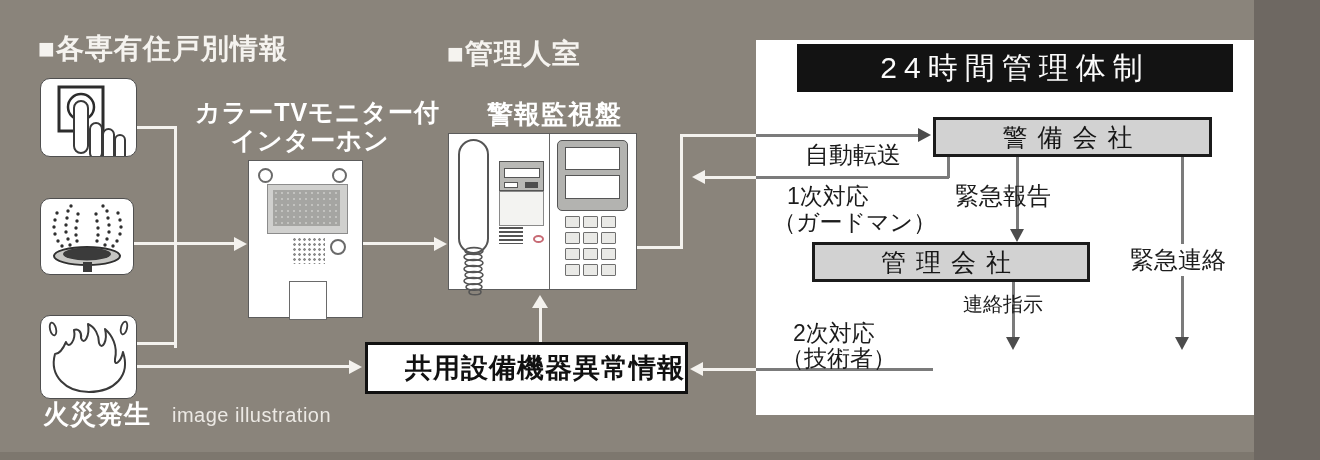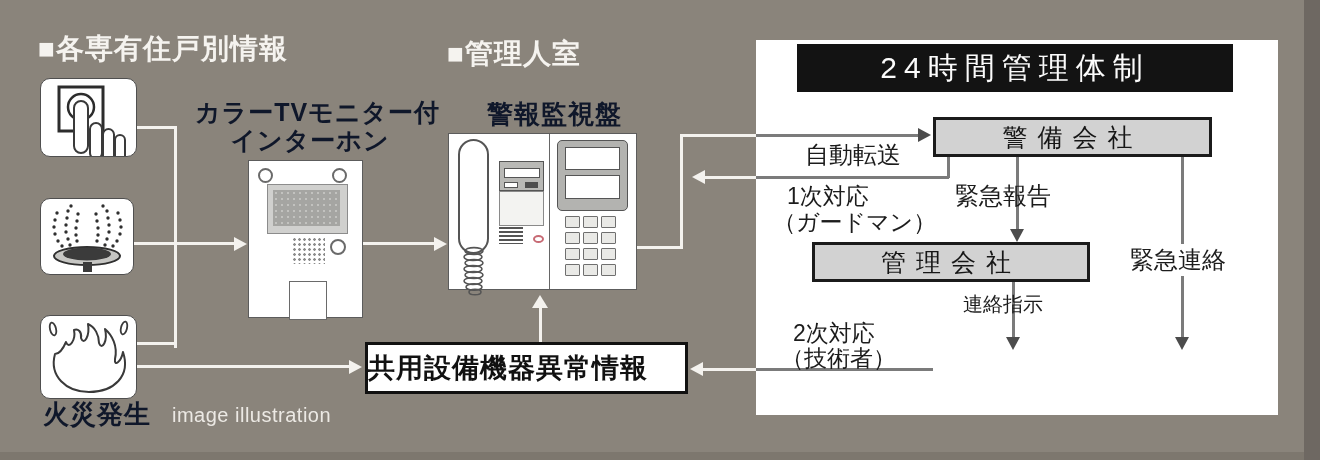--- a/index.html
+++ b/index.html
@@ -1,36 +1,37 @@
 <!DOCTYPE html>
 <html><head>
 <meta charset="utf-8">
 <style>
   html,body{margin:0;padding:0;background:#6e6862;}
   .stage{
-    position:relative;width:1304px;height:460px;overflow:hidden;
+    position:relative;width:1210px;height:460px;overflow:hidden;
     background:#8a847b;
     font-family:"Liberation Sans","DejaVu Sans",sans-serif;
+    padding-left:44px;
     -webkit-font-smoothing:antialiased;
   }
   .abs{position:absolute;}
   
   .h-white{position:absolute;color:#f5f3ef;font-size:28px;font-weight:600;letter-spacing:1px;white-space:nowrap;z-index:4;}
-  .lbl-white{position:absolute;color:#0f172a;font-size:26px;font-weight:600;letter-spacing:1px;white-space:nowrap;z-index:4;}
+  .lbl-white{position:absolute;color:#ffffff;font-size:26px;font-weight:600;letter-spacing:1px;white-space:nowrap;z-index:4;}
   .caption{position:absolute;color:#ece9e4;font-size:20px;font-weight:400;letter-spacing:.5px;white-space:nowrap;z-index:4;}
   
   .panel{position:absolute;left:756px;top:40px;width:522px;height:375px;background:#ffffff;z-index:1;}
   .panel-title{position:absolute;left:797px;top:44px;width:436px;height:48px;background:#131313;color:#fbfbfb;
     font-size:30px;font-weight:500;letter-spacing:7px;text-align:center;line-height:48px;white-space:nowrap;z-index:3;}
   
   .org-box{position:absolute;background:#d2d2d2;border:3px solid #1b1b1b;color:#161616;
     text-align:center;white-space:nowrap;z-index:3;box-sizing:border-box;}
   
   .shared-box{position:absolute;left:365px;top:342px;width:323px;height:52px;background:#ffffff;border:3px solid #111;
-    color:#111;font-size:27px;font-weight:600;letter-spacing:1px;text-align:left;line-height:46px;z-index:3;box-sizing:border-box;white-space:nowrap;}
+    color:#111;font-size:27px;font-weight:600;letter-spacing:1px;text-align:right;line-height:46px;z-index:3;box-sizing:border-box;white-space:nowrap;}
   
   .lbl-dark{position:absolute;color:#1c1c1c;font-size:23px;font-weight:500;white-space:nowrap;z-index:4;}
   
   .wline{position:absolute;background:#f4f2ee;z-index:2;}
   .gline{position:absolute;background:#7b7b7b;z-index:2;}
   
   .ah{position:absolute;width:0;height:0;z-index:3;}
   .ar-w{border-top:7px solid transparent;border-bottom:7px solid transparent;border-left:13px solid #f4f2ee;}
   .al-w{border-top:7px solid transparent;border-bottom:7px solid transparent;border-right:13px solid #f4f2ee;}
   .au-w{border-left:8px solid transparent;border-right:8px solid transparent;border-bottom:13px solid #f4f2ee;}

